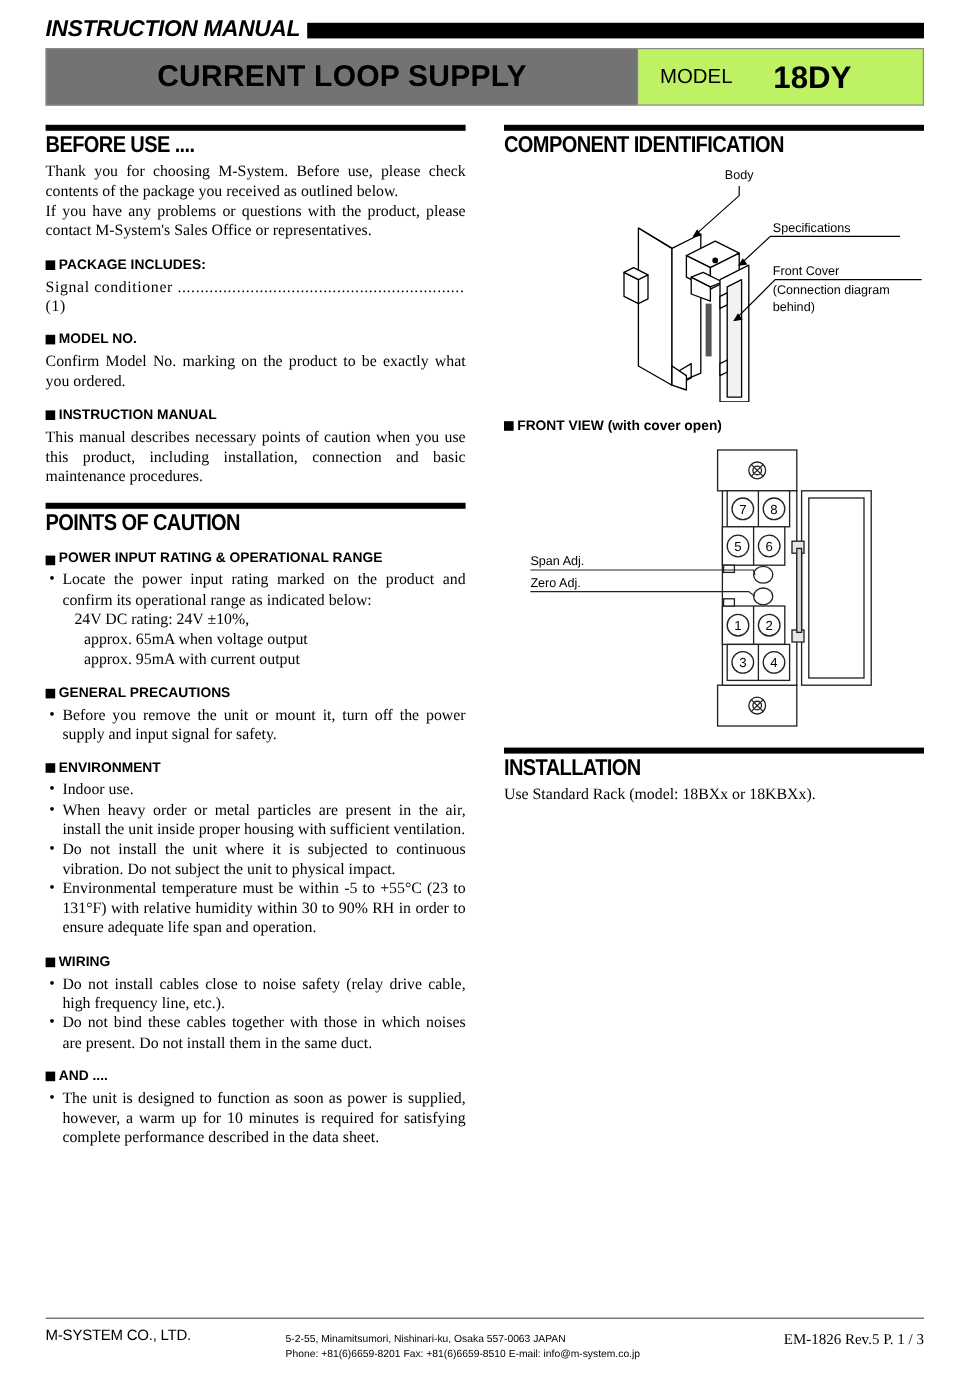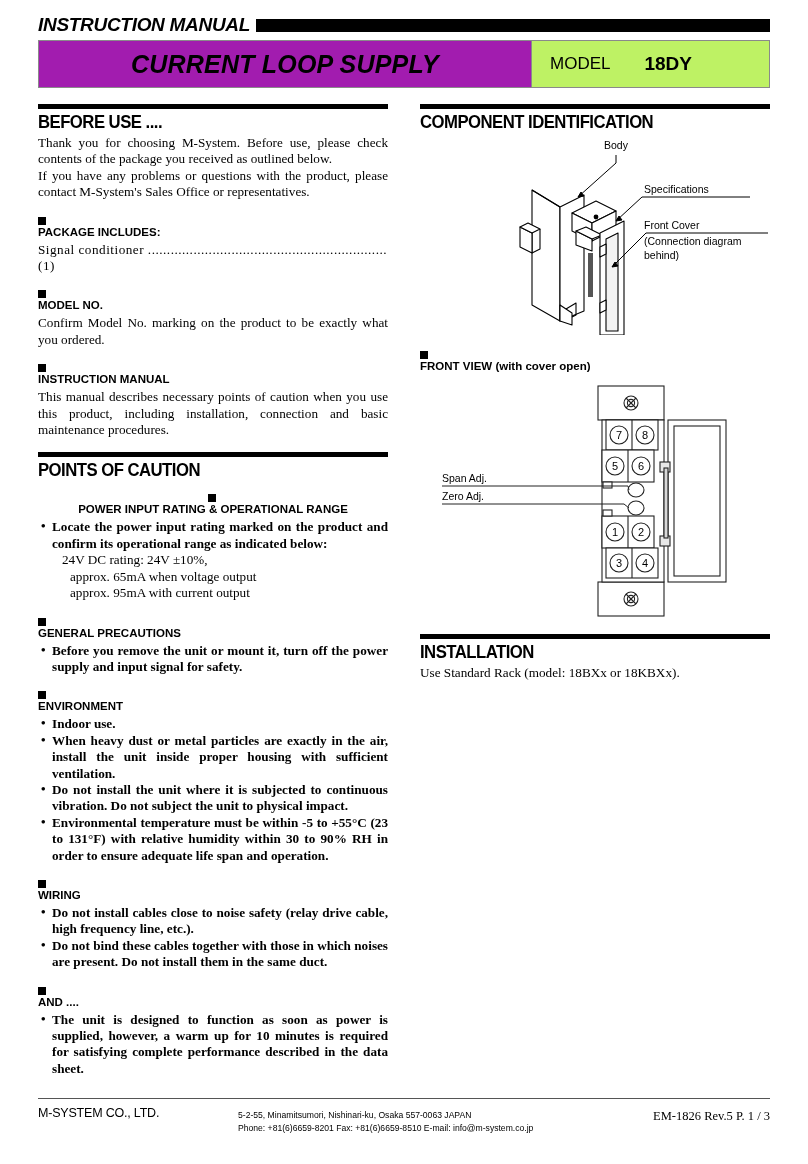--- a/index.html
+++ b/index.html
@@ -29,39 +29,38 @@
   .masthead-bar { flex: 1; height: 13px; background: #000; }
 
   .title-row {
     position: absolute; left: 38px; top: 40px; width: 732px; height: 48px;
     display: flex;
   }
   .title-box {
     width: 494px; height: 48px;
     border: 1px solid #8a8a8a;
     display: flex; align-items: center; justify-content: center;
-    background: #a21caf;
-    font-style: italic;
+    background: #737373;
   }
   .title-box-text {
     font-family: "Liberation Sans", sans-serif;
     font-weight: bold; font-size: 25px; letter-spacing: 0.2px;
   }
   .model-box {
     flex: 1; height: 48px;
     border: 1px solid #8a8a8a; border-left: none;
     display: flex; align-items: center; background: #bef264;
   }
   .model-label {
     font-family: "Liberation Sans", sans-serif;
     font-size: 17px; padding-left: 18px;
   }
   .model-value {
     font-family: "Liberation Sans", sans-serif;
-    font-weight: bold; font-size: 19px; padding-left: 34px;
+    font-weight: bold; font-size: 26px; padding-left: 34px;
   }
 
   
   .col-left  { position: absolute; left: 38px;  top: 104px; width: 350px; }
   .col-right { position: absolute; left: 420px; top: 104px; width: 350px; }
 
   
   .sec { margin-bottom: 0; }
   .sec-bar { height: 5px; background: #000; width: 100%; }
   .sec-title {
@@ -70,21 +69,21 @@
     letter-spacing: -0.6px;
     transform: scaleX(0.88); transform-origin: left center;
     line-height: 22px;
     margin-top: 2px; margin-bottom: 2px;
   }
   .sub {
     font-family: "Liberation Sans", sans-serif;
     font-weight: bold; font-size: 11.5px;
     line-height: 15px;
     margin-top: 13px; margin-bottom: 2px;
-    display: flex; align-items: flex-start; flex-direction: column;
+    display: flex; align-items: flex-start;
   }
   .sub .sq {
     display: inline-block; width: 8px; height: 8px; background: #000;
     margin-right: 3px; margin-top: 3px; flex: none;
   }
   .sub.tight { margin-top: 10px; align-items: center; }
 
   
   .p {
     font-family: "Liberation Serif", serif;
@@ -92,21 +91,21 @@
     text-align: justify; margin: 0;
   }
   .p.nj { text-align: left; }
   .dots { letter-spacing: 0.5px; }
 
   ul.bul { list-style: none; margin: 0; padding: 0; }
   ul.bul li {
     font-family: "Liberation Serif", serif;
     font-size: 13.2px; line-height: 16.4px;
     text-align: justify;
-    padding-left: 11px; position: relative; margin: 0 0 0 3px; font-weight: bold;
+    padding-left: 11px; position: relative; margin: 0 0 0 3px;
   }
   ul.bul li::before {
     content: "\2022"; position: absolute; left: 0; top: -1px; font-size: 13px;
   }
   ul.bul li.nj { text-align: left; }
   .indent1 { padding-left: 24px; font-size: 13.2px; line-height: 16.4px; }
   .indent2 { padding-left: 32px; font-size: 13.2px; line-height: 16.4px; }
 
   .gap8  { height: 8px; }
   .gap14 { height: 14px; }
@@ -220,21 +219,21 @@
     <ul class="bul">
       <li>Before you remove the unit or mount it, turn off the power supply and input signal for safety.</li>
     </ul>
 
     <div class="sub">
       <span class="sq"></span>
       <span>ENVIRONMENT</span>
     </div>
     <ul class="bul">
       <li class="nj">Indoor use.</li>
-      <li>When heavy dust or metal particles are exactly in the air, install the unit inside proper housing with sufficient ventilation.</li>
+      <li>When heavy order or metal particles are present in the air, install the unit inside proper housing with sufficient ventilation.</li>
       <li>Do not install the unit where it is subjected to continuous vibration.  Do not subject the unit to physical impact.</li>
       <li>Environmental temperature must be within -5 to +55°C (23 to 131°F) with relative humidity within 30 to 90% RH in order to ensure adequate life span and operation.</li>
     </ul>
 
     <div class="sub">
       <span class="sq"></span>
       <span>WIRING</span>
     </div>
     <ul class="bul">
       <li>Do not install cables close to noise safety (relay drive cable, high frequency line, etc.).</li>

